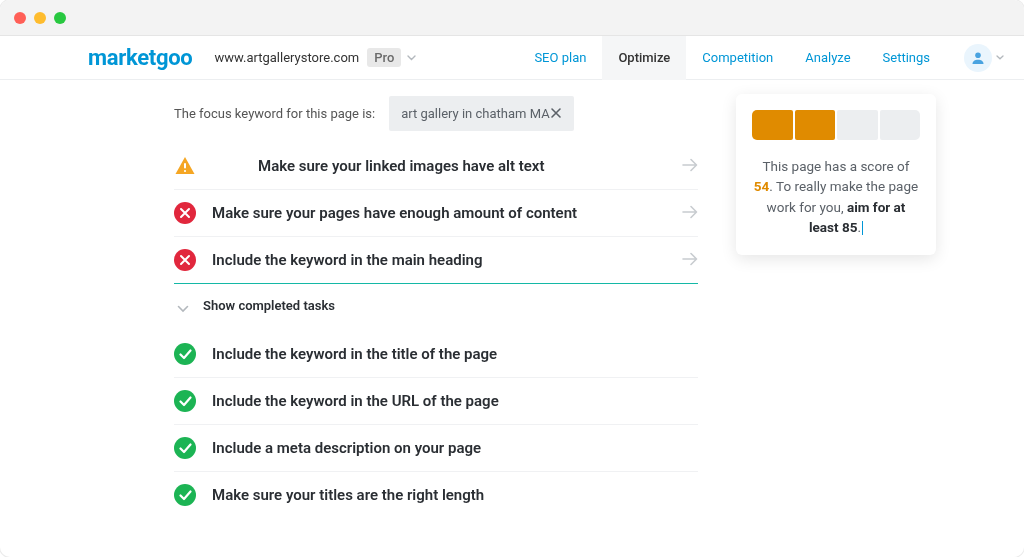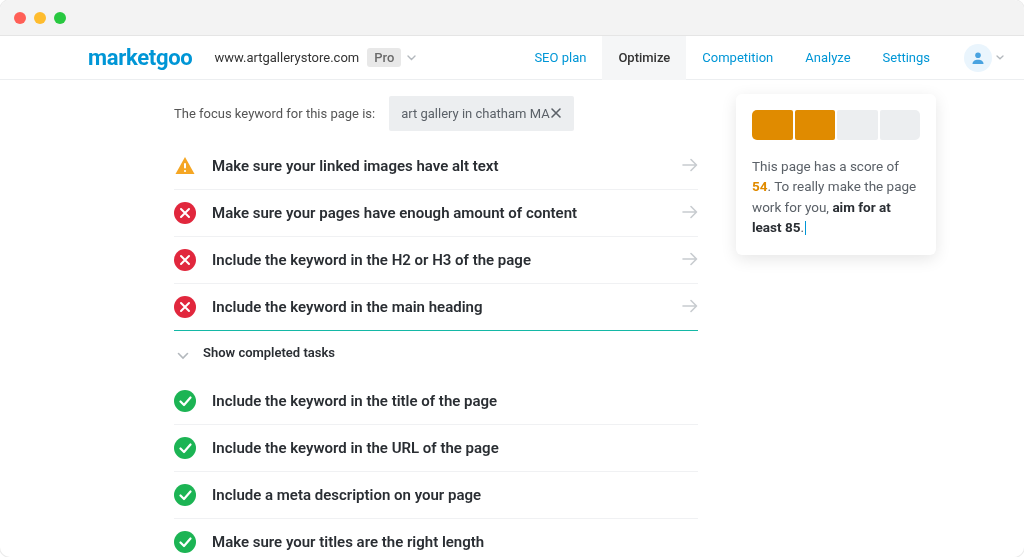--- a/index.html
+++ b/index.html
@@ -201,20 +201,21 @@
     }
     .score-block.filled { background: #e08b00; }
     .score-block.empty { background: #eceef0; }
     .score-block:first-child { border-top-left-radius: 5px; border-bottom-left-radius: 5px; }
     .score-block:last-child { border-top-right-radius: 5px; border-bottom-right-radius: 5px; }
     
     .score-text {
       font-size: 13.5px;
       color: #5b6168;
       line-height: 1.5;
+      text-align: center;
     }
     .score-value { color: #e08b00; font-weight: 700; }
     .score-aim { color: #2a2e33; font-weight: 700; }
     .cursor-blink { display:inline-block; width:1px; height:14px; background:#0096d6; vertical-align:middle; margin-left:1px; }
   </style>
 </head>
 <body>
 
 <div class="browser-frame">
 
@@ -265,51 +266,40 @@
           <span class="focus-input">art gallery in chatham MA</span>
           <span class="focus-close">
             <svg width="12" height="12" viewBox="0 0 12 12">
                 <path d="M2 2l8 8M10 2l-8 8" stroke="#5b6168" stroke-width="1.6" stroke-linecap="round"></path>
               </svg>
           </span>
         </div>
       </div>
 
       <div id="pending-container">
-          <div class="task-row" style="border-top: none;">
+          <div class="task-row" style="border-top: none; gap: 46px;">
             <div class="task-icon warn">
               <svg width="22" height="22" viewBox="0 0 22 22">
                 <path d="M11 2L1.5 19h19L11 2z" fill="#f5a623"></path>
                 <rect x="10" y="8" width="2" height="5.5" rx="1" fill="#fff"></rect>
                 <circle cx="11" cy="16" r="1.1" fill="#fff"></circle>
               </svg>
             </div>
             <div class="task-label">Make sure your linked images have alt text</div>
             <div class="task-arrow"><svg width="16" height="14" viewBox="0 0 16 14">
                 <path d="M1 7h13M9 1.5L14.5 7 9 12.5" stroke="#c8ccd0" stroke-width="1.6" fill="none" stroke-linecap="round" stroke-linejoin="round"></path>
               </svg></div>
           </div>
           <div class="task-row">
             <div class="task-icon error">
               <svg width="12" height="12" viewBox="0 0 12 12">
                 <path d="M2 2l8 8M10 2l-8 8" stroke="#fff" stroke-width="2" stroke-linecap="round"></path>
               </svg>
             </div>
             <div class="task-label">Make sure your pages have enough amount of content</div>
-            <div class="task-arrow"><svg width="16" height="14" viewBox="0 0 16 14">
-                <path d="M1 7h13M9 1.5L14.5 7 9 12.5" stroke="#c8ccd0" stroke-width="1.6" fill="none" stroke-linecap="round" stroke-linejoin="round"></path>
-              </svg></div>
-          </div>
-          <div class="task-row">
-            <div class="task-icon error">
-              <svg width="12" height="12" viewBox="0 0 12 12">
-                <path d="M2 2l8 8M10 2l-8 8" stroke="#fff" stroke-width="2" stroke-linecap="round"></path>
-              </svg>
-            </div>
-            <div class="task-label">Include the keyword in the H2 or H3 of the page</div>
             <div class="task-arrow"><svg width="16" height="14" viewBox="0 0 16 14">
                 <path d="M1 7h13M9 1.5L14.5 7 9 12.5" stroke="#c8ccd0" stroke-width="1.6" fill="none" stroke-linecap="round" stroke-linejoin="round"></path>
               </svg></div>
           </div>
           <div class="task-row">
             <div class="task-icon error">
               <svg width="12" height="12" viewBox="0 0 12 12">
                 <path d="M2 2l8 8M10 2l-8 8" stroke="#fff" stroke-width="2" stroke-linecap="round"></path>
               </svg>
             </div>

